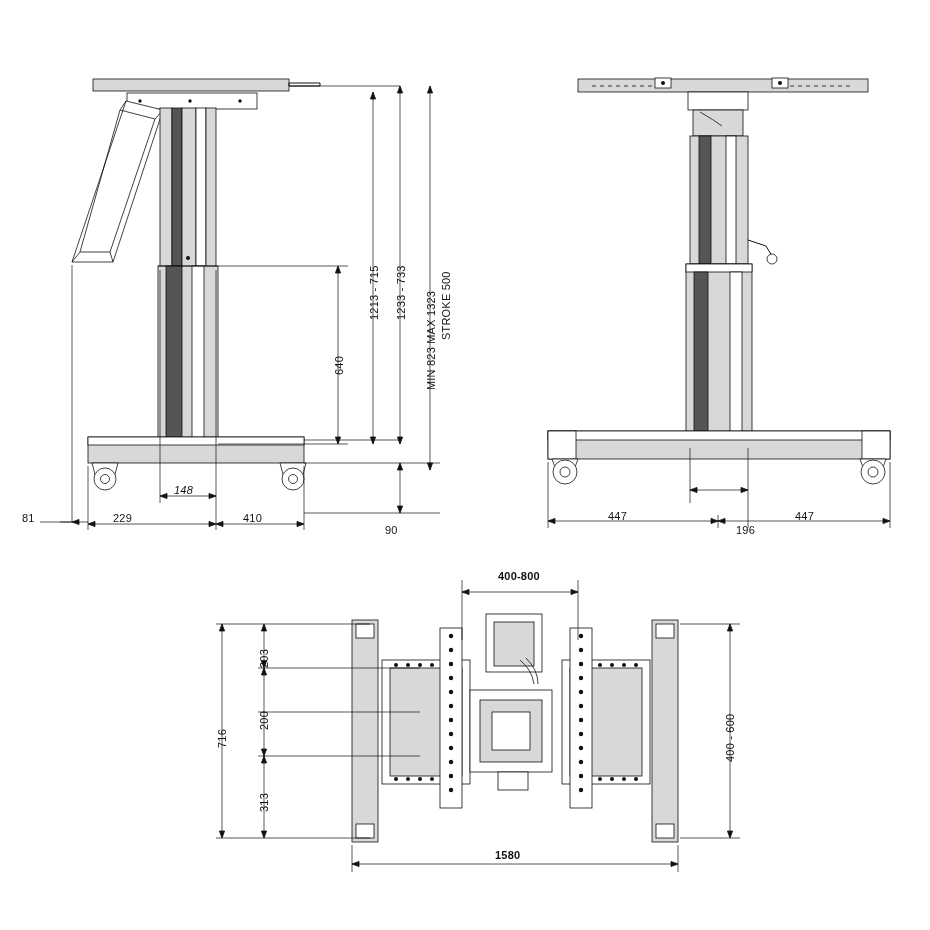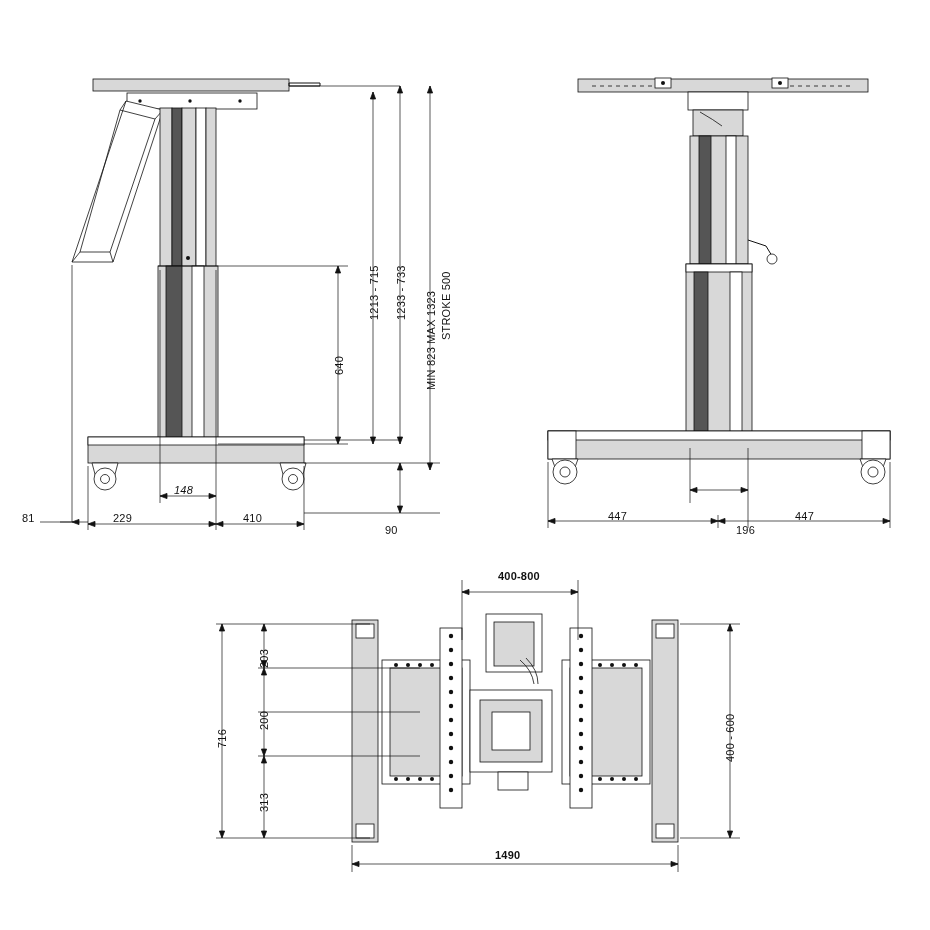--- a/index.html
+++ b/index.html
@@ -313,15 +313,15 @@
 <div class="lbl" style="left:736px;top:480px;margin-top:44px;">196</div>
 <div class="lbl" style="left:608px;top:510px;">447</div>
 <div class="lbl" style="left:795px;top:510px;">447</div>
 
 <div class="lbl" style="left:498px;top:570px;font-weight:bold;">400-800</div>
 <div class="lbl vert" style="left:258px;top:668px;">203</div>
 <div class="lbl vert" style="left:258px;top:730px;">200</div>
 <div class="lbl vert" style="left:258px;top:812px;">313</div>
 <div class="lbl vert" style="left:216px;top:748px;">716</div>
 <div class="lbl vert" style="left:724px;top:762px;">400 - 600</div>
-<div class="lbl" style="left:495px;top:849px;font-weight:bold;">1490</div>
+<div class="lbl" style="left:495px;top:849px;font-weight:bold;">1580</div>
 
 </div>
 
 </body></html>

